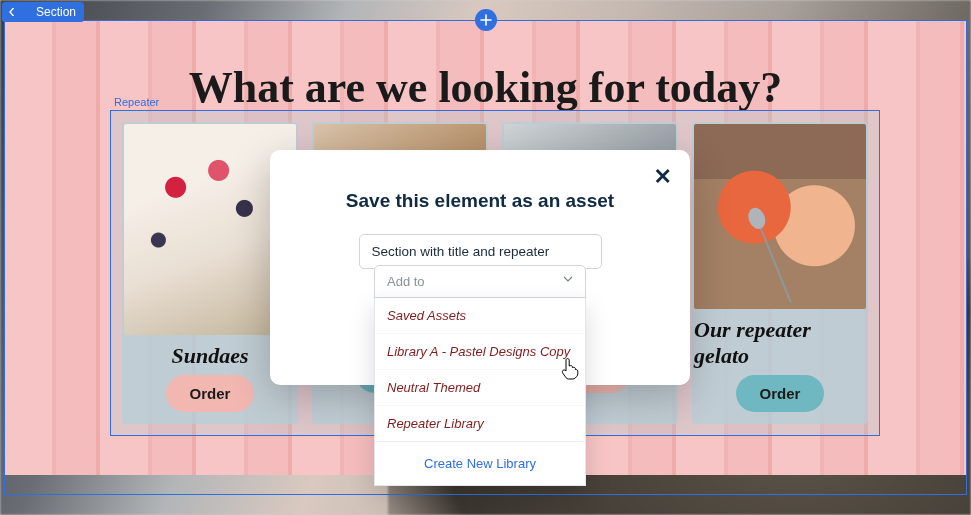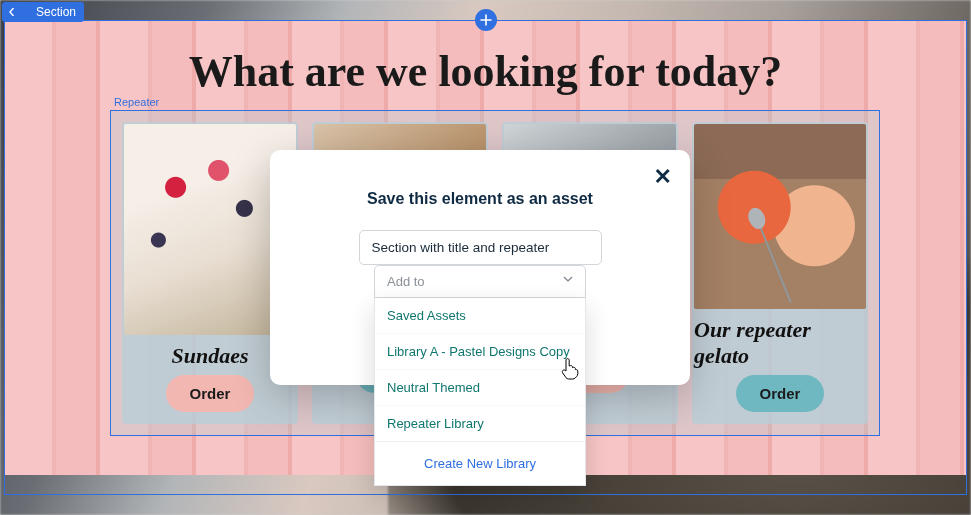--- a/index.html
+++ b/index.html
@@ -77,21 +77,21 @@
       );
     z-index: 5;
   }
 
   .title {
     text-align: center;
     font-family: "Brush Script MT", "Segoe Script", cursive;
     font-size: 44px;
     font-weight: 700;
     color: #1a1a1a;
-    padding: 26px 0 8px;
+    padding: 42px 0 8px;
   }
 
   
   .repeater-outline {
     position: absolute;
     left: 110px; top: 110px;
     width: 770px; height: 326px;
     border: 1px solid #2f6fe0;
     z-index: 8;
     pointer-events: none;
@@ -195,21 +195,21 @@
   .modal .close {
     position: absolute;
     top: 14px; right: 18px;
     font-size: 22px;
     font-weight: 900;
     color: #0f2a43;
     cursor: pointer;
   }
   .modal h2 {
     text-align: center;
-    font-size: 16px;
+    font-size: 19px;
     font-weight: 700;
     color: #0f2a43;
     margin: 18px 0 22px;
   }
   .name-input {
     display: block;
     margin: 0 auto;
     width: 243px;
     padding: 9px 12px;
     border: 1px solid #d2d6db;
@@ -236,23 +236,24 @@
     justify-content: space-between;
   }
   .dd-panel {
     background: #fff;
     border: 1px solid #e3e6ea;
     border-top: none;
     box-shadow: 0 10px 24px rgba(0,0,0,0.15);
   }
   .dd-item {
     padding: 10px 12px;
-    color: #0f766e;
+    color: #7f1d1d;
     cursor: pointer;
     position: relative;
+    font-style: italic;
   }
   .dd-item + .dd-item { border-top: 1px solid #f7f8f9; }
   .dd-item.hovered { background: #eef6f9; }
   .dd-create {
     text-align: center;
     padding: 14px 12px;
     color: #2f6fe0;
     font-weight: 500;
     border-top: 1px solid #eceef1;
     cursor: pointer;

